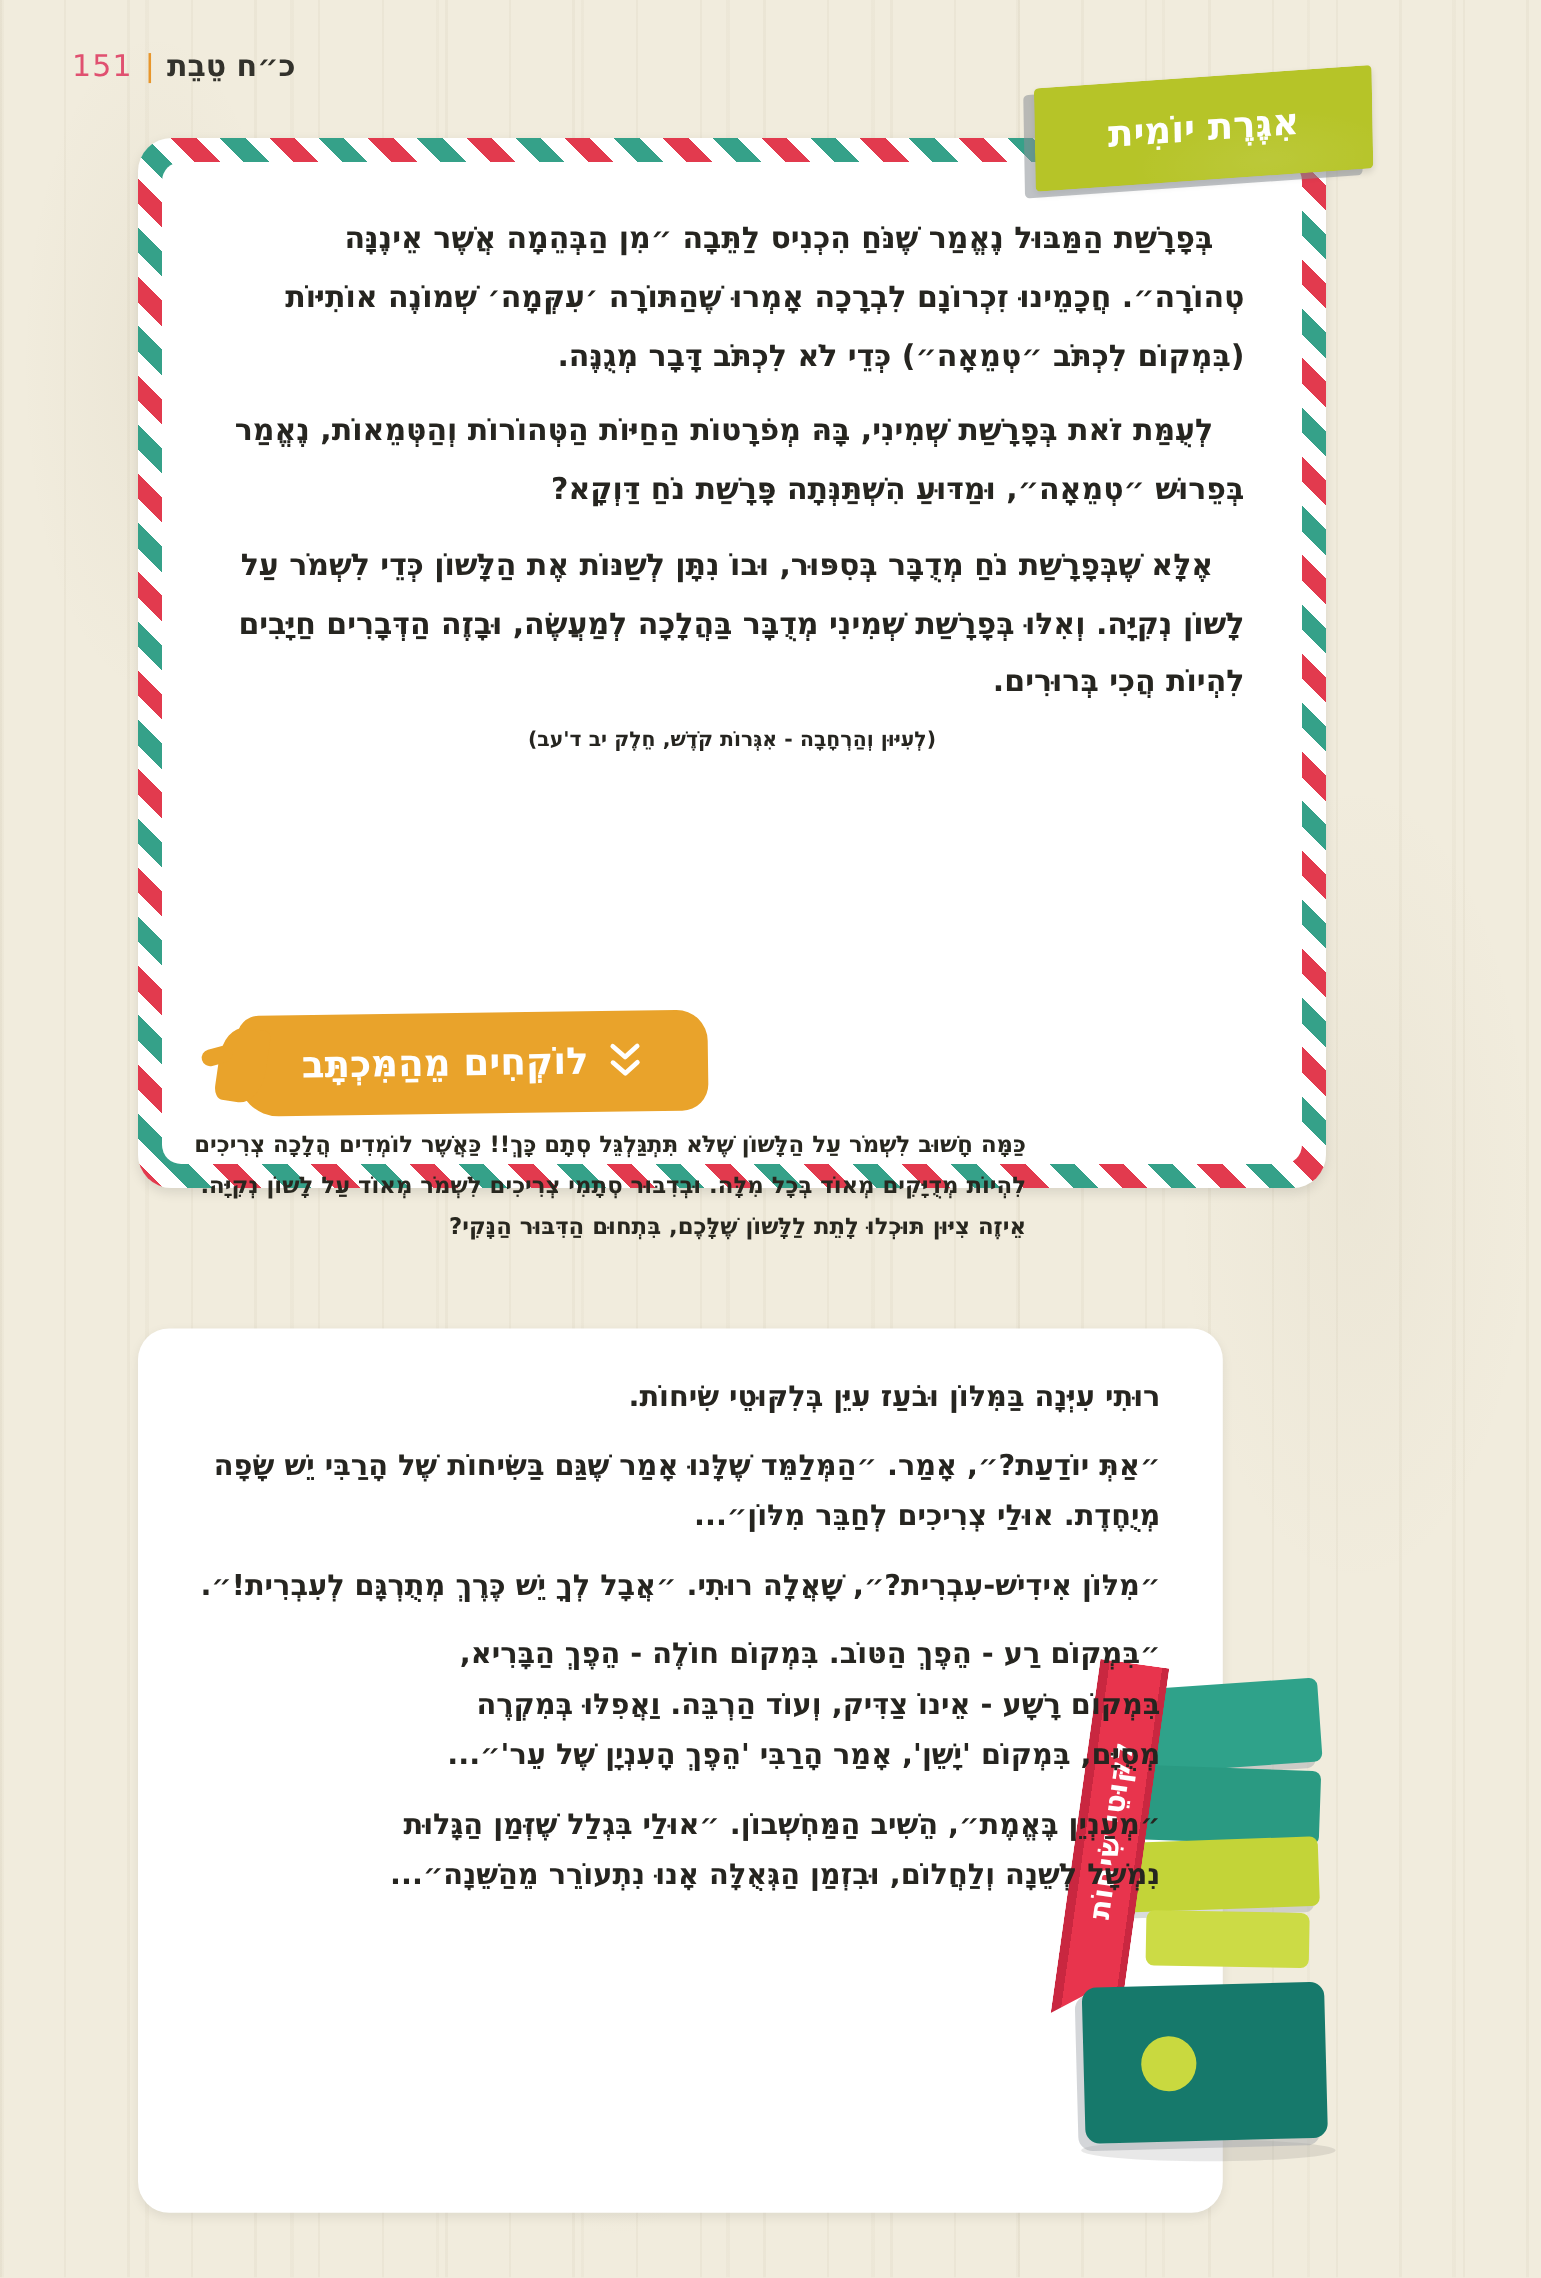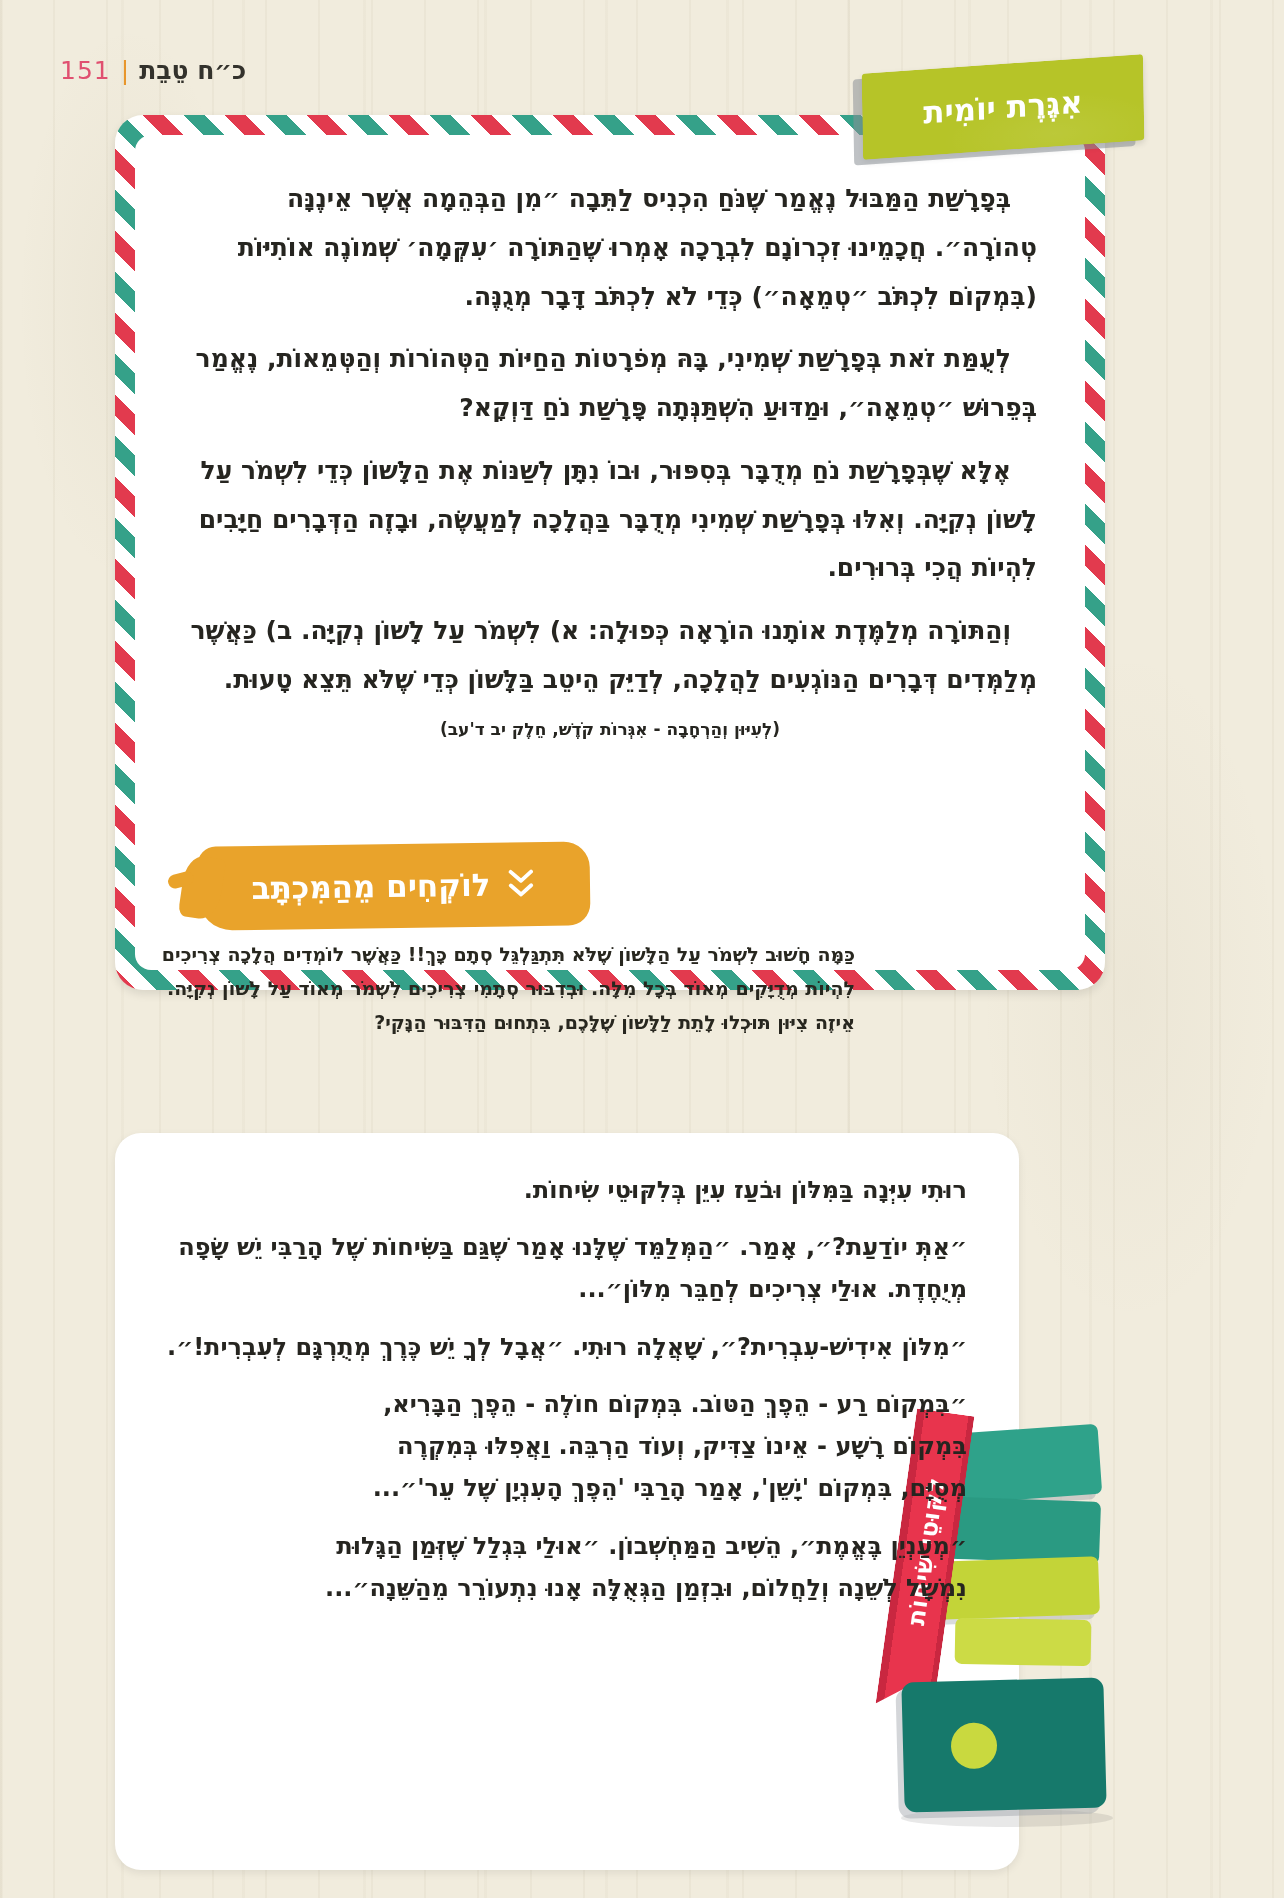--- a/index.html
+++ b/index.html
@@ -15,21 +15,21 @@
     background-image:
       repeating-linear-gradient(90deg, rgba(139,124,88,0.06) 0 2px, transparent 2px 53px),
       repeating-linear-gradient(90deg, rgba(139,124,88,0.045) 0 3px, transparent 3px 121px),
       radial-gradient(ellipse 170px 430px at 10% 16%, rgba(139,124,88,0.06), transparent 65%),
       radial-gradient(ellipse 230px 520px at 88% 52%, rgba(139,124,88,0.05), transparent 65%),
       radial-gradient(ellipse 200px 400px at 40% 85%, rgba(139,124,88,0.045), transparent 65%);
   }
 
   
   .page-header{
-    position:absolute;left:60px;top:56px;display:flex;direction:ltr;
+    position:absolute;left:60px;top:40px;display:flex;direction:ltr;
     align-items:baseline;gap:10px;font-size:25px;font-weight:700;
   }
   .page-number{color:#e05070;font-weight:400;letter-spacing:1px;}
   .header-sep{color:#e8962c;font-weight:400;}
   .header-date{color:#33322c;}
 
   
   .envelope{
     position:absolute;left:115px;top:115px;width:990px;height:875px;
     border-radius:28px;padding:20px;box-sizing:border-box;
@@ -78,21 +78,21 @@
   .chev-icon{width:30px;height:34px;display:block;}
 
   .takeaway-text{
     position:absolute;left:155px;top:938px;width:700px;
     direction:rtl;text-align:right;font-size:19px;line-height:1.78;
     font-weight:700;color:#28271f;
   }
 
   
   .story-card{
-    position:absolute;left:115px;top:1133px;width:904px;height:737px;
+    position:absolute;left:115px;top:1107px;width:904px;height:737px;
     background:#fff;border-radius:26px;box-shadow:0 3px 9px rgba(0,0,0,0.08);
     padding:36px 52px;box-sizing:border-box;direction:rtl;
   }
   .story-par{
     margin:0 0 15px;font-size:24px;line-height:1.76;font-weight:700;
     text-align:right;color:#262520;position:relative;z-index:8;
   }
   .story-par.wrap{margin-left:16px;margin-right:0;padding-left:0;width:642px;}
 
   
@@ -127,21 +127,20 @@
   <span class="page-number">151</span>
   <span class="header-sep">|</span>
   <span class="header-date">כ״ח טֵבֵת</span>
 </div>
 
 <div class="envelope">
   <div class="envelope-inner">
     <p class="letter-par">בְּפָרָשַׁת הַמַּבּוּל נֶאֱמַר שֶׁנֹּחַ הִכְנִיס לַתֵּבָה ״מִן הַבְּהֵמָה אֲשֶׁר אֵינֶנָּה טְהוֹרָה״. חֲכָמֵינוּ זִכְרוֹנָם לִבְרָכָה אָמְרוּ שֶׁהַתּוֹרָה ׳עִקְּמָה׳ שְׁמוֹנֶה אוֹתִיּוֹת (בִּמְקוֹם לִכְתֹּב ״טְמֵאָה״) כְּדֵי לֹא לִכְתֹּב דָּבָר מְגֻנֶּה.</p>
     <p class="letter-par">לְעֻמַּת זֹאת בְּפָרָשַׁת שְׁמִינִי, בָּהּ מְפֹרָטוֹת הַחַיּוֹת הַטְּהוֹרוֹת וְהַטְּמֵאוֹת, נֶאֱמַר בְּפֵרוּשׁ ״טְמֵאָה״, וּמַדּוּעַ הִשְׁתַּנְּתָה פָּרָשַׁת נֹחַ דַּוְקָא?</p>
     <p class="letter-par">אֶלָּא שֶׁבְּפָרָשַׁת נֹחַ מְדֻבָּר בְּסִפּוּר, וּבוֹ נִתָּן לְשַׁנּוֹת אֶת הַלָּשׁוֹן כְּדֵי לִשְׁמֹר עַל לָשׁוֹן נְקִיָּה. וְאִלּוּ בְּפָרָשַׁת שְׁמִינִי מְדֻבָּר בַּהֲלָכָה לְמַעֲשֶׂה, וּבָזֶה הַדְּבָרִים חַיָּבִים לִהְיוֹת הֲכִי בְּרוּרִים.</p>
-    <p class="letter-par">וְהַתּוֹרָה מְלַמֶּדֶת אוֹתָנוּ הוֹרָאָה כְּפוּלָה: א) לִשְׁמֹר עַל לָשׁוֹן נְקִיָּה. ב) כַּאֲשֶׁר מְלַמְּדִים דְּבָרִים הַנּוֹגְעִים לַהֲלָכָה, לְדַיֵּק הֵיטֵב בַּלָּשׁוֹן כְּדֵי שֶׁלֹּא תֵּצֵא טָעוּת.</p>
     <div class="letter-attribution">(לְעִיּוּן וְהַרְחָבָה - אִגְּרוֹת קֹדֶשׁ, חֵלֶק יב ד'עב)</div>
   </div>
 </div>
 
 <div class="daily-badge">
   <span>אִגֶּרֶת יוֹמִית</span>
 </div>
 
 <div class="take-badge">
   <svg class="chev-icon" viewBox="0 0 24 30">

